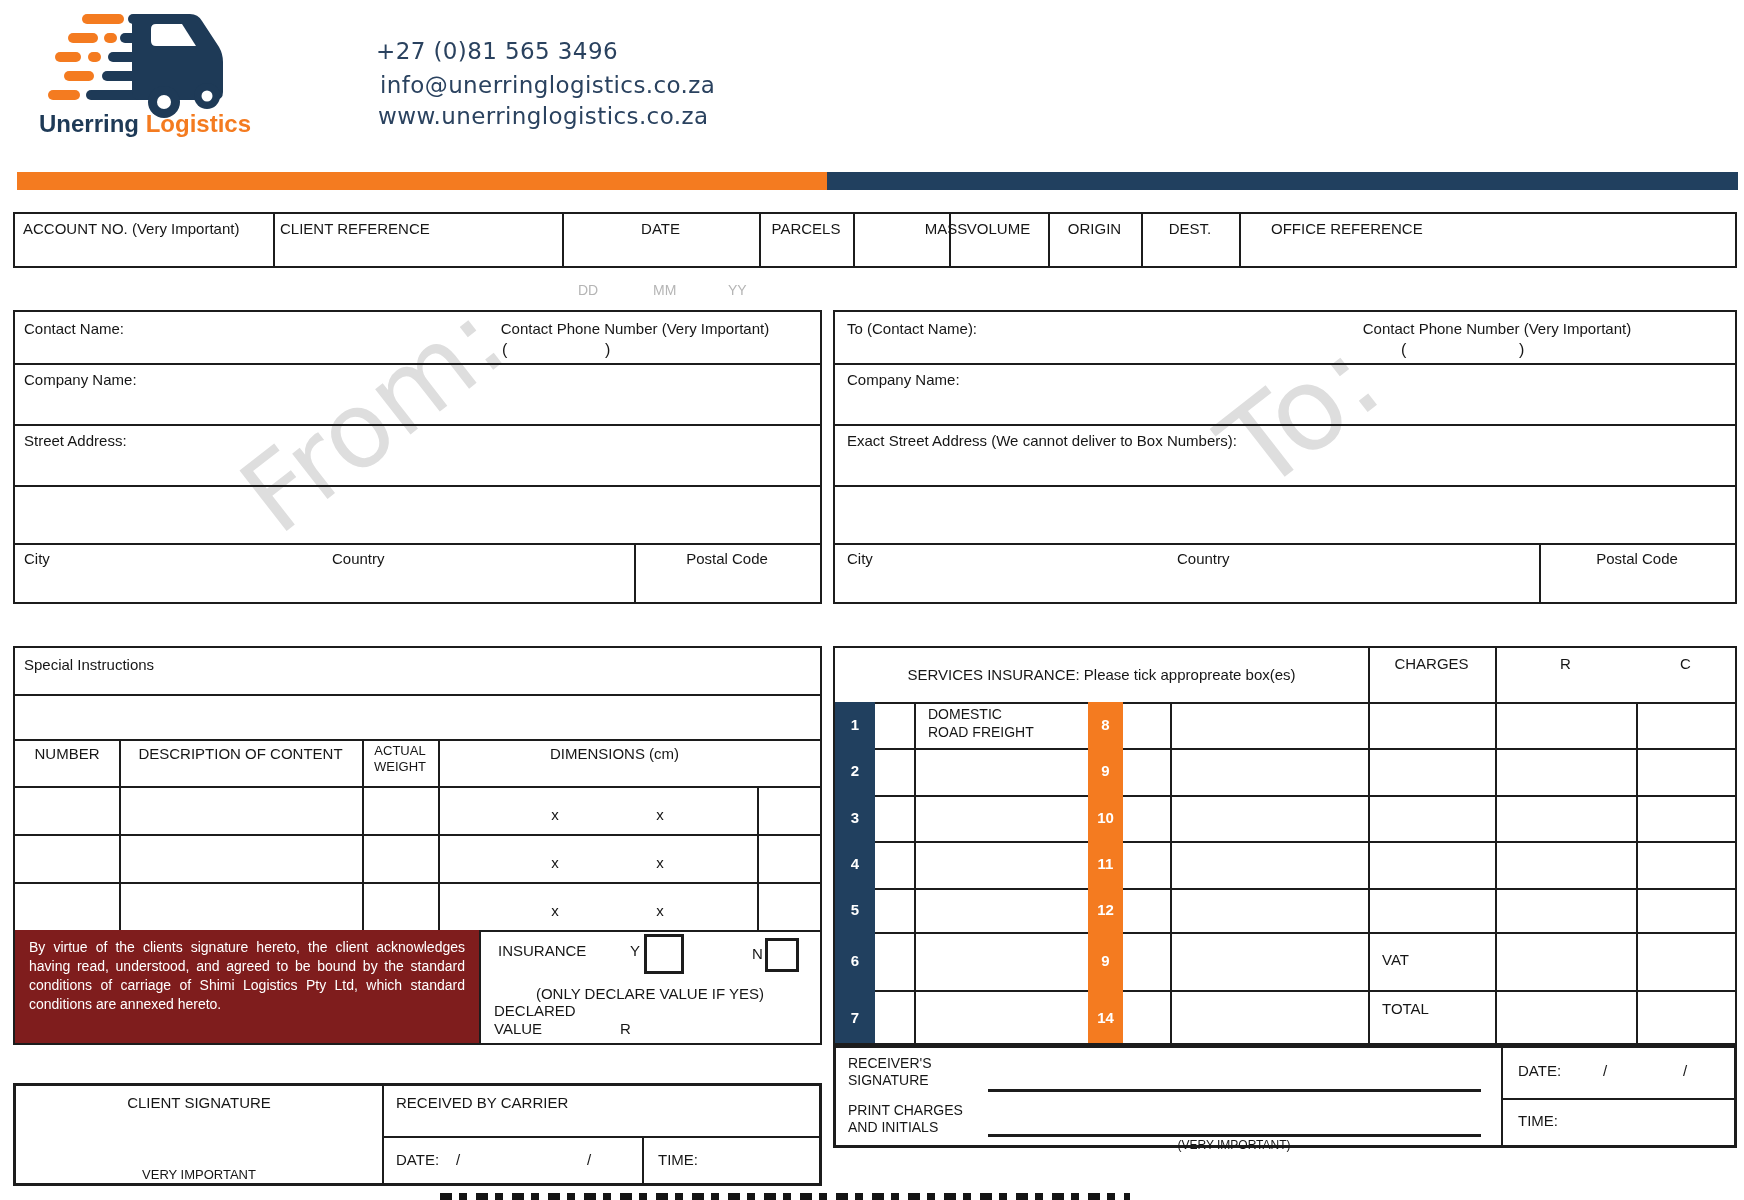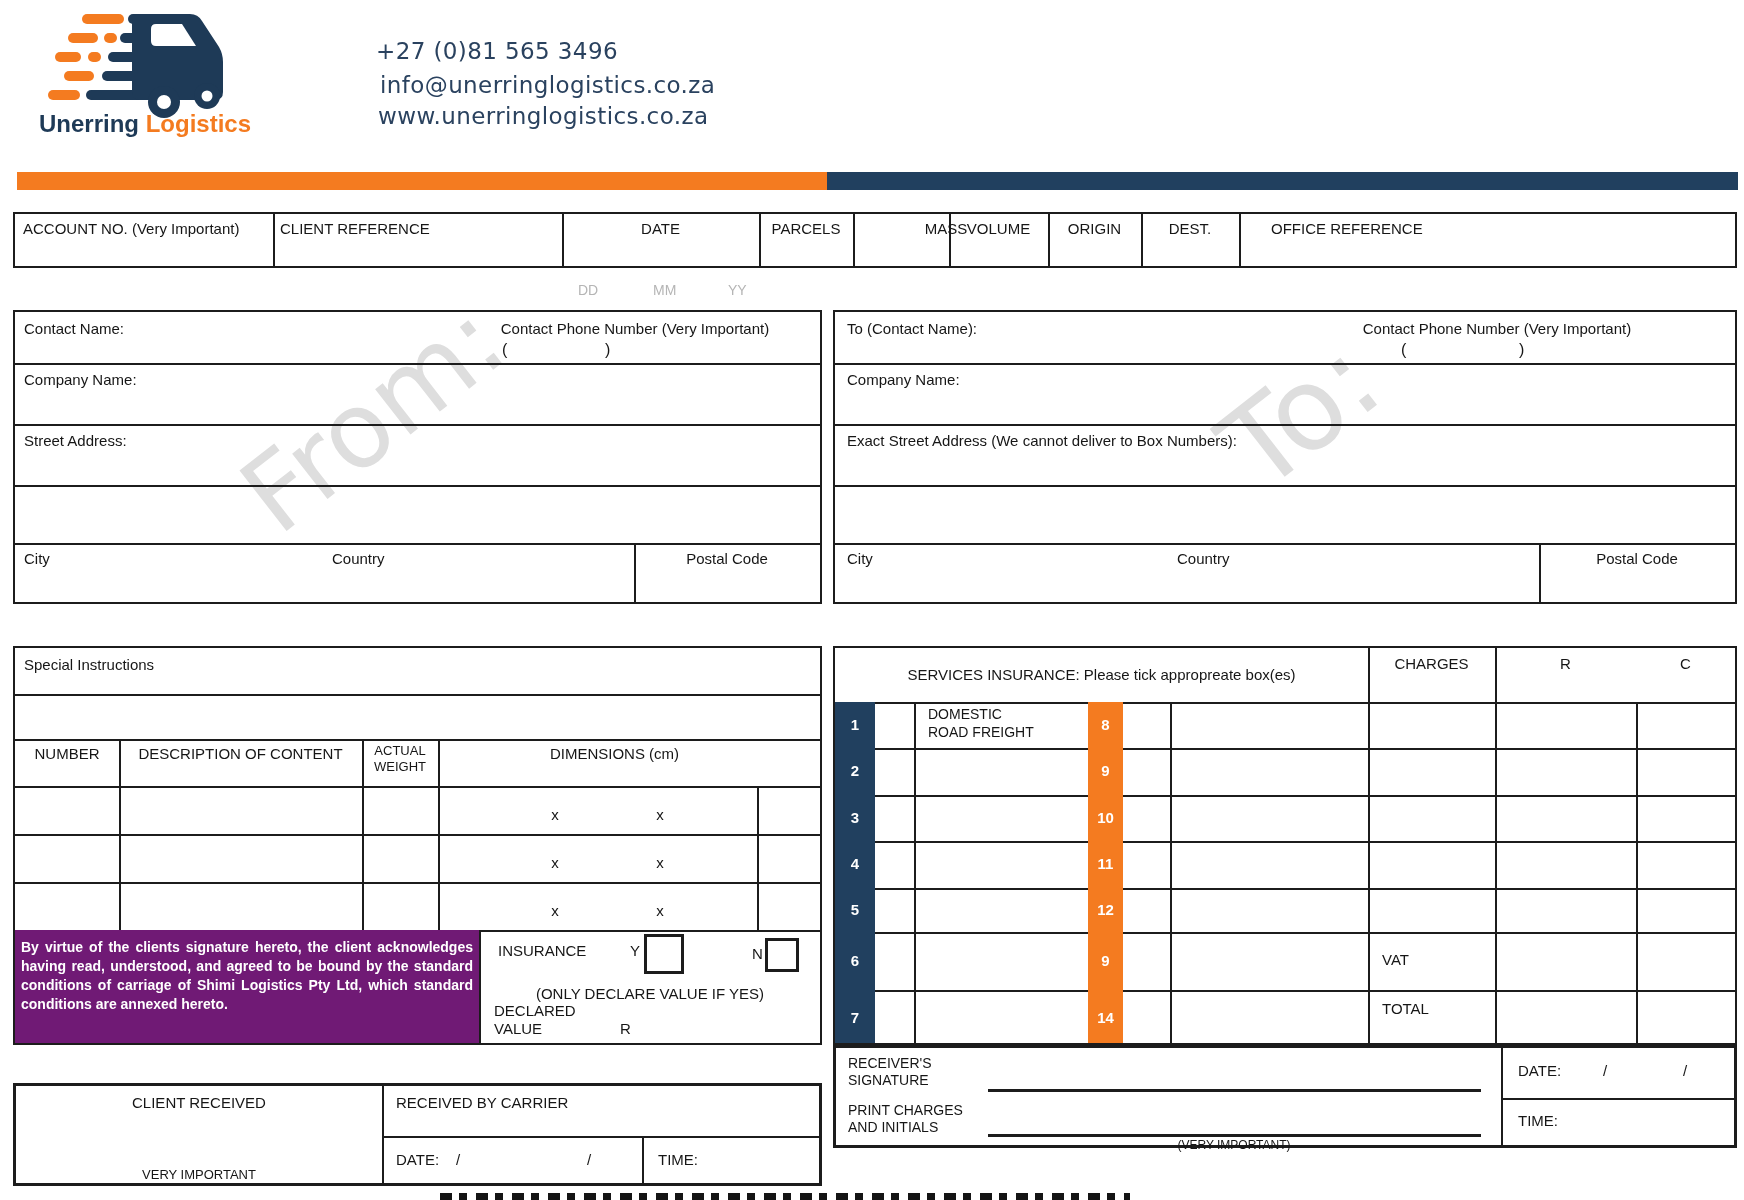--- a/index.html
+++ b/index.html
@@ -186,23 +186,23 @@
     <div class="field" style="left:347px;top:234px;width:76px;height:48px;"></div>
     <div class="field" style="left:423px;top:234px;width:319px;height:48px;"></div>
 
     <div class="lbl ctr" style="left:527px;top:158px;width:26px;">x</div>
     <div class="lbl ctr" style="left:632px;top:158px;width:26px;">x</div>
     <div class="lbl ctr" style="left:527px;top:206px;width:26px;">x</div>
     <div class="lbl ctr" style="left:632px;top:206px;width:26px;">x</div>
     <div class="lbl ctr" style="left:527px;top:254px;width:26px;">x</div>
     <div class="lbl ctr" style="left:632px;top:254px;width:26px;">x</div>
 
-    <div class="abs" style="left:0;top:282px;width:464px;height:113px;background:#701a75;z-index:3;
-                box-sizing:border-box;padding:8px 6px;color:#fff;font-size:14px;line-height:19px;
-                font-weight:700;text-align:justify;">By virtue of the clients signature hereto, the client acknowledges having read, understood, and agreed to be bound by the standard conditions of carriage of Shimi Logistics Pty Ltd, which standard conditions are annexed hereto.</div>
+    <div class="abs" style="left:0;top:282px;width:464px;height:113px;background:#7f1d1d;z-index:3;
+                box-sizing:border-box;padding:8px 14px;color:#fff;font-size:14px;line-height:19px;
+                font-weight:400;text-align:justify;">By virtue of the clients signature hereto, the client acknowledges having read, understood, and agreed to be bound by the standard conditions of carriage of Shimi Logistics Pty Ltd, which standard conditions are annexed hereto.</div>
 
     <div class="lbl" style="left:483px;top:294px;">INSURANCE</div>
     <div class="lbl" style="left:615px;top:294px;">Y</div>
     <div class="chk" style="left:629px;top:286px;width:40px;height:40px;"></div>
     <div class="lbl" style="left:737px;top:297px;">N</div>
     <div class="chk" style="left:750px;top:290px;width:34px;height:34px;"></div>
     <div class="lbl ctr" style="left:470px;top:337px;width:330px;">(ONLY DECLARE VALUE IF YES)</div>
     <div class="lbl" style="left:479px;top:354px;">DECLARED</div>
     <div class="lbl" style="left:479px;top:372px;">VALUE</div>
     <div class="lbl" style="left:605px;top:372px;">R</div>
@@ -276,21 +276,21 @@
     <div class="field" style="left:660px;top:342px;width:141px;height:53px;"></div>
     <div class="field" style="left:801px;top:342px;width:99px;height:53px;"></div>
   </div>
 
   <div class="frame3" style="left:13px;top:1083px;width:809px;height:103px;">
     <div class="vl" style="left:366px;top:0;height:97px;"></div>
     <div class="hl" style="left:366px;top:50px;width:437px;"></div>
     <div class="vl" style="left:626px;top:50px;height:47px;"></div>
 
     <div class="field" style="left:0;top:0;width:366px;height:97px;"></div>
-    <div class="lbl ctr" style="left:0;top:8px;width:366px;">CLIENT RECEIVED</div>
+    <div class="lbl ctr" style="left:0;top:8px;width:366px;">CLIENT SIGNATURE</div>
     <div class="lbl ctr sm" style="left:0;top:80px;width:366px;">VERY IMPORTANT</div>
 
     <div class="field" style="left:366px;top:0;width:437px;height:50px;"></div>
     <div class="lbl" style="left:380px;top:8px;">RECEIVED BY CARRIER</div>
 
     <div class="field" style="left:366px;top:50px;width:260px;height:47px;"></div>
     <div class="lbl" style="left:380px;top:65px;">DATE:</div>
     <div class="lbl" style="left:440px;top:65px;">/</div>
     <div class="lbl" style="left:571px;top:65px;">/</div>
     <div class="field" style="left:626px;top:50px;width:177px;height:47px;"></div>

